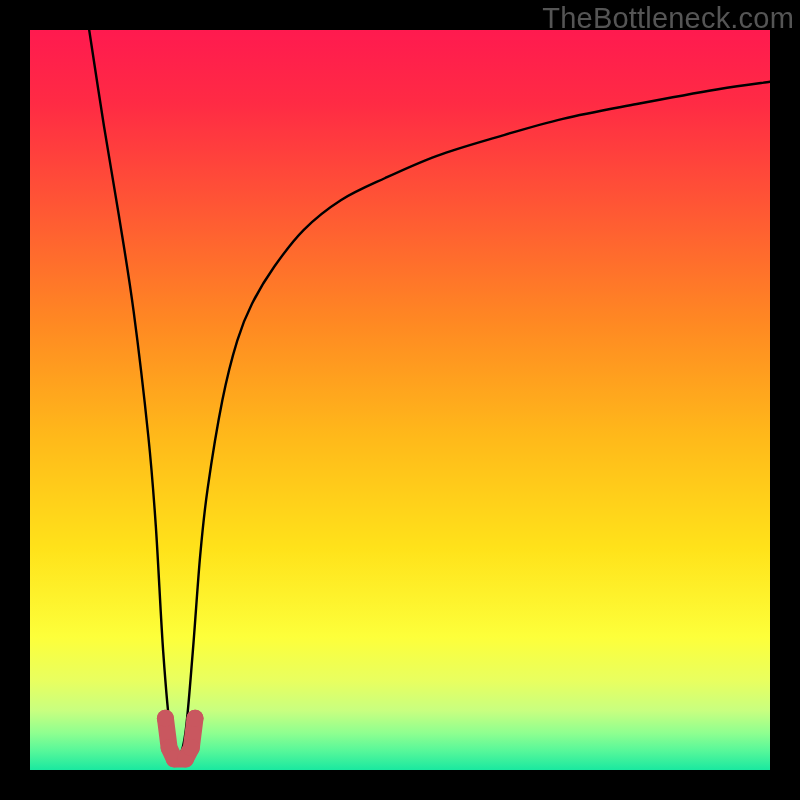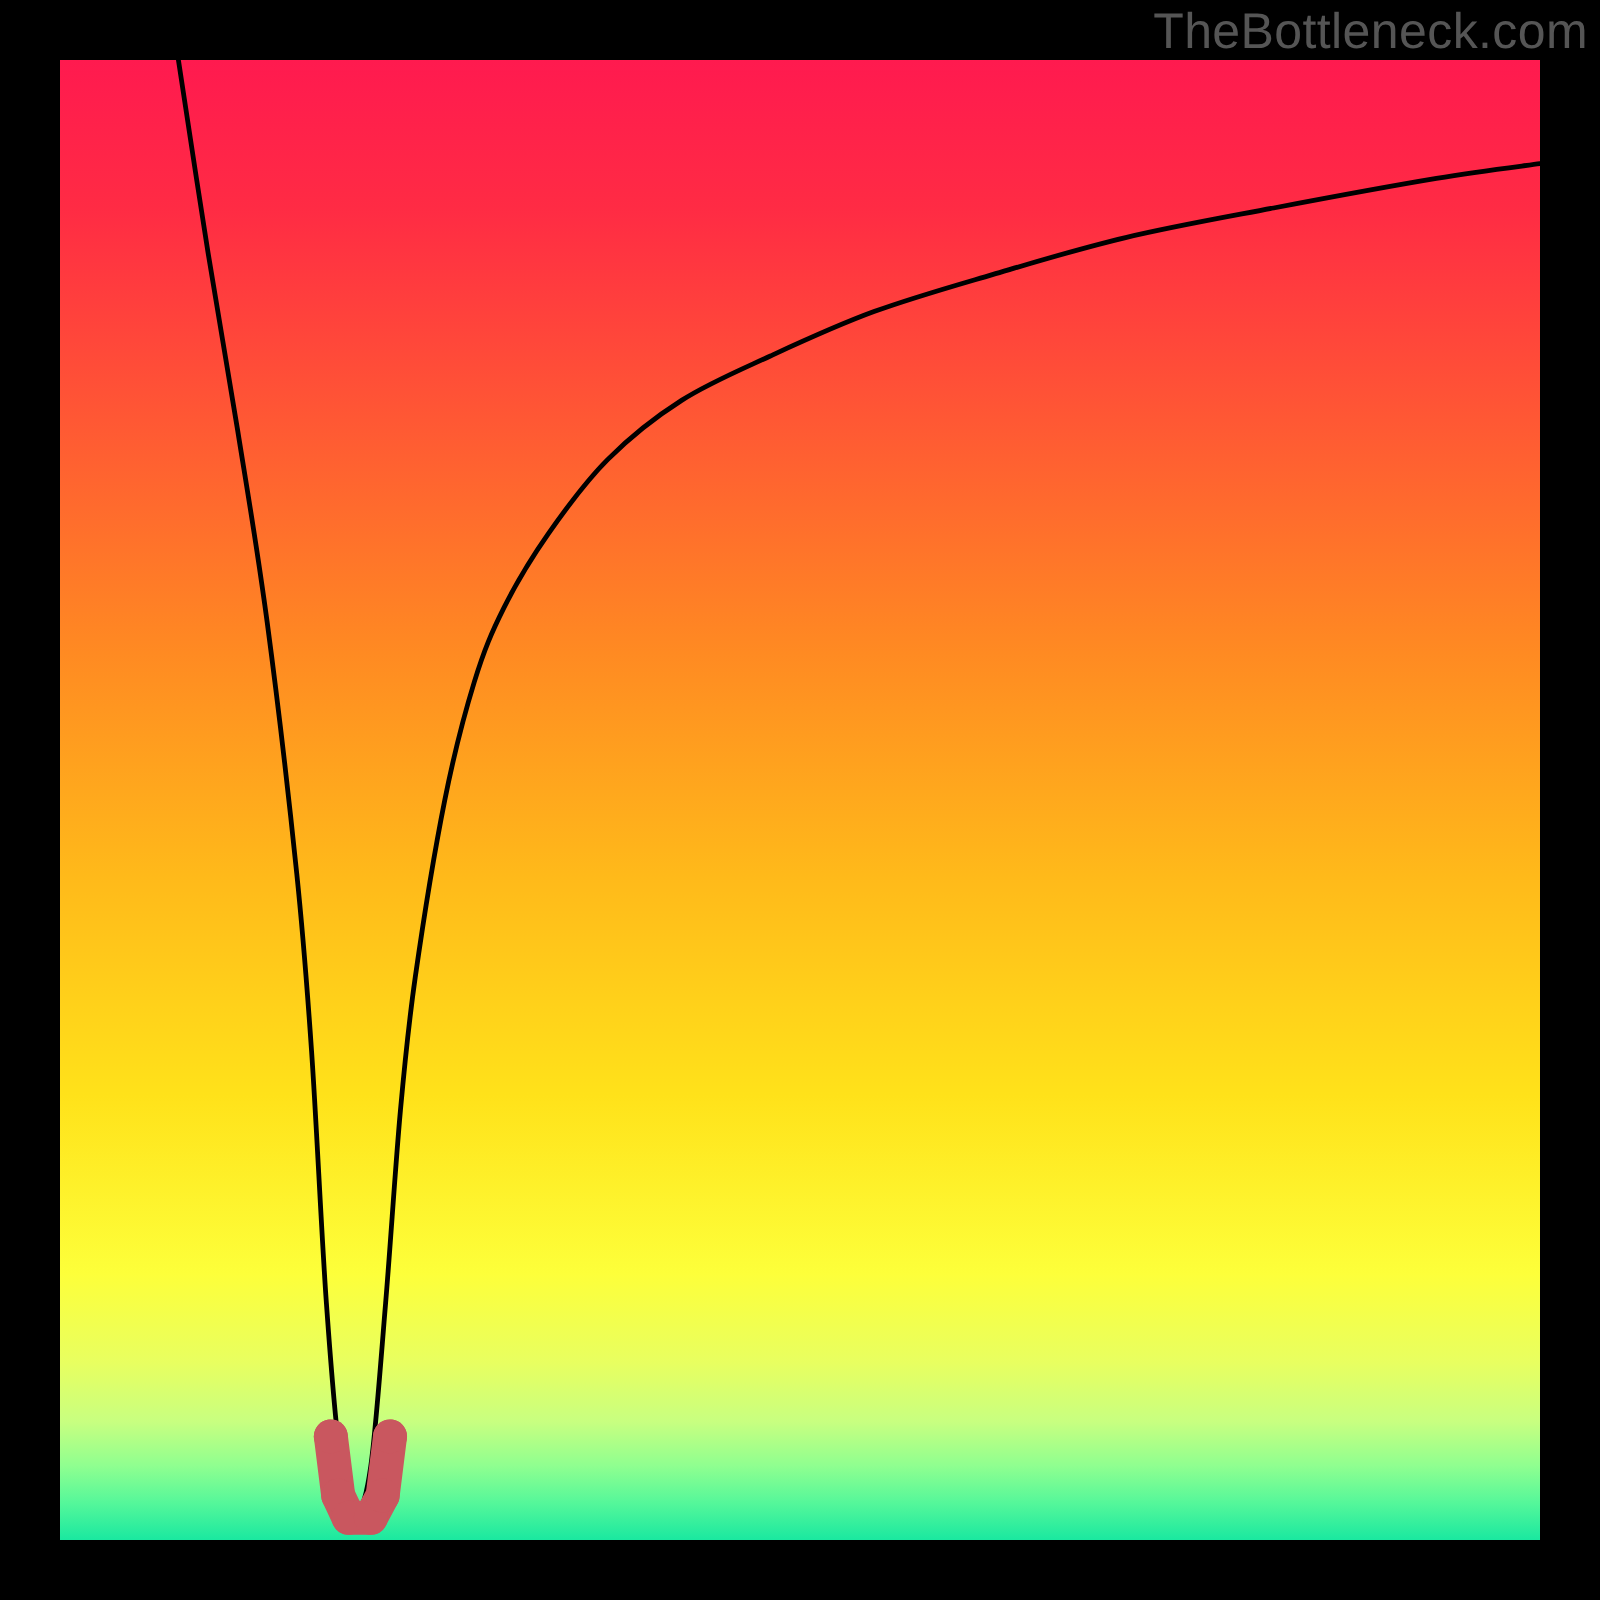--- a/index.html
+++ b/index.html
@@ -24,21 +24,21 @@
     left: 0;
     top: 0;
     width: 740px;
     height: 740px;
   }
   .watermark {
     position: absolute;
     top: 2px;
     right: 6px;
     color: #555;
-    font-size: 25px;
+    font-size: 29px;
     font-weight: 400;
     letter-spacing: 0.2px;
     z-index: 10;
     font-family: Arial, Helvetica, sans-serif;
   }
   svg.curve {
     position: absolute;
     left: 0;
     top: 0;
     width: 740px;

